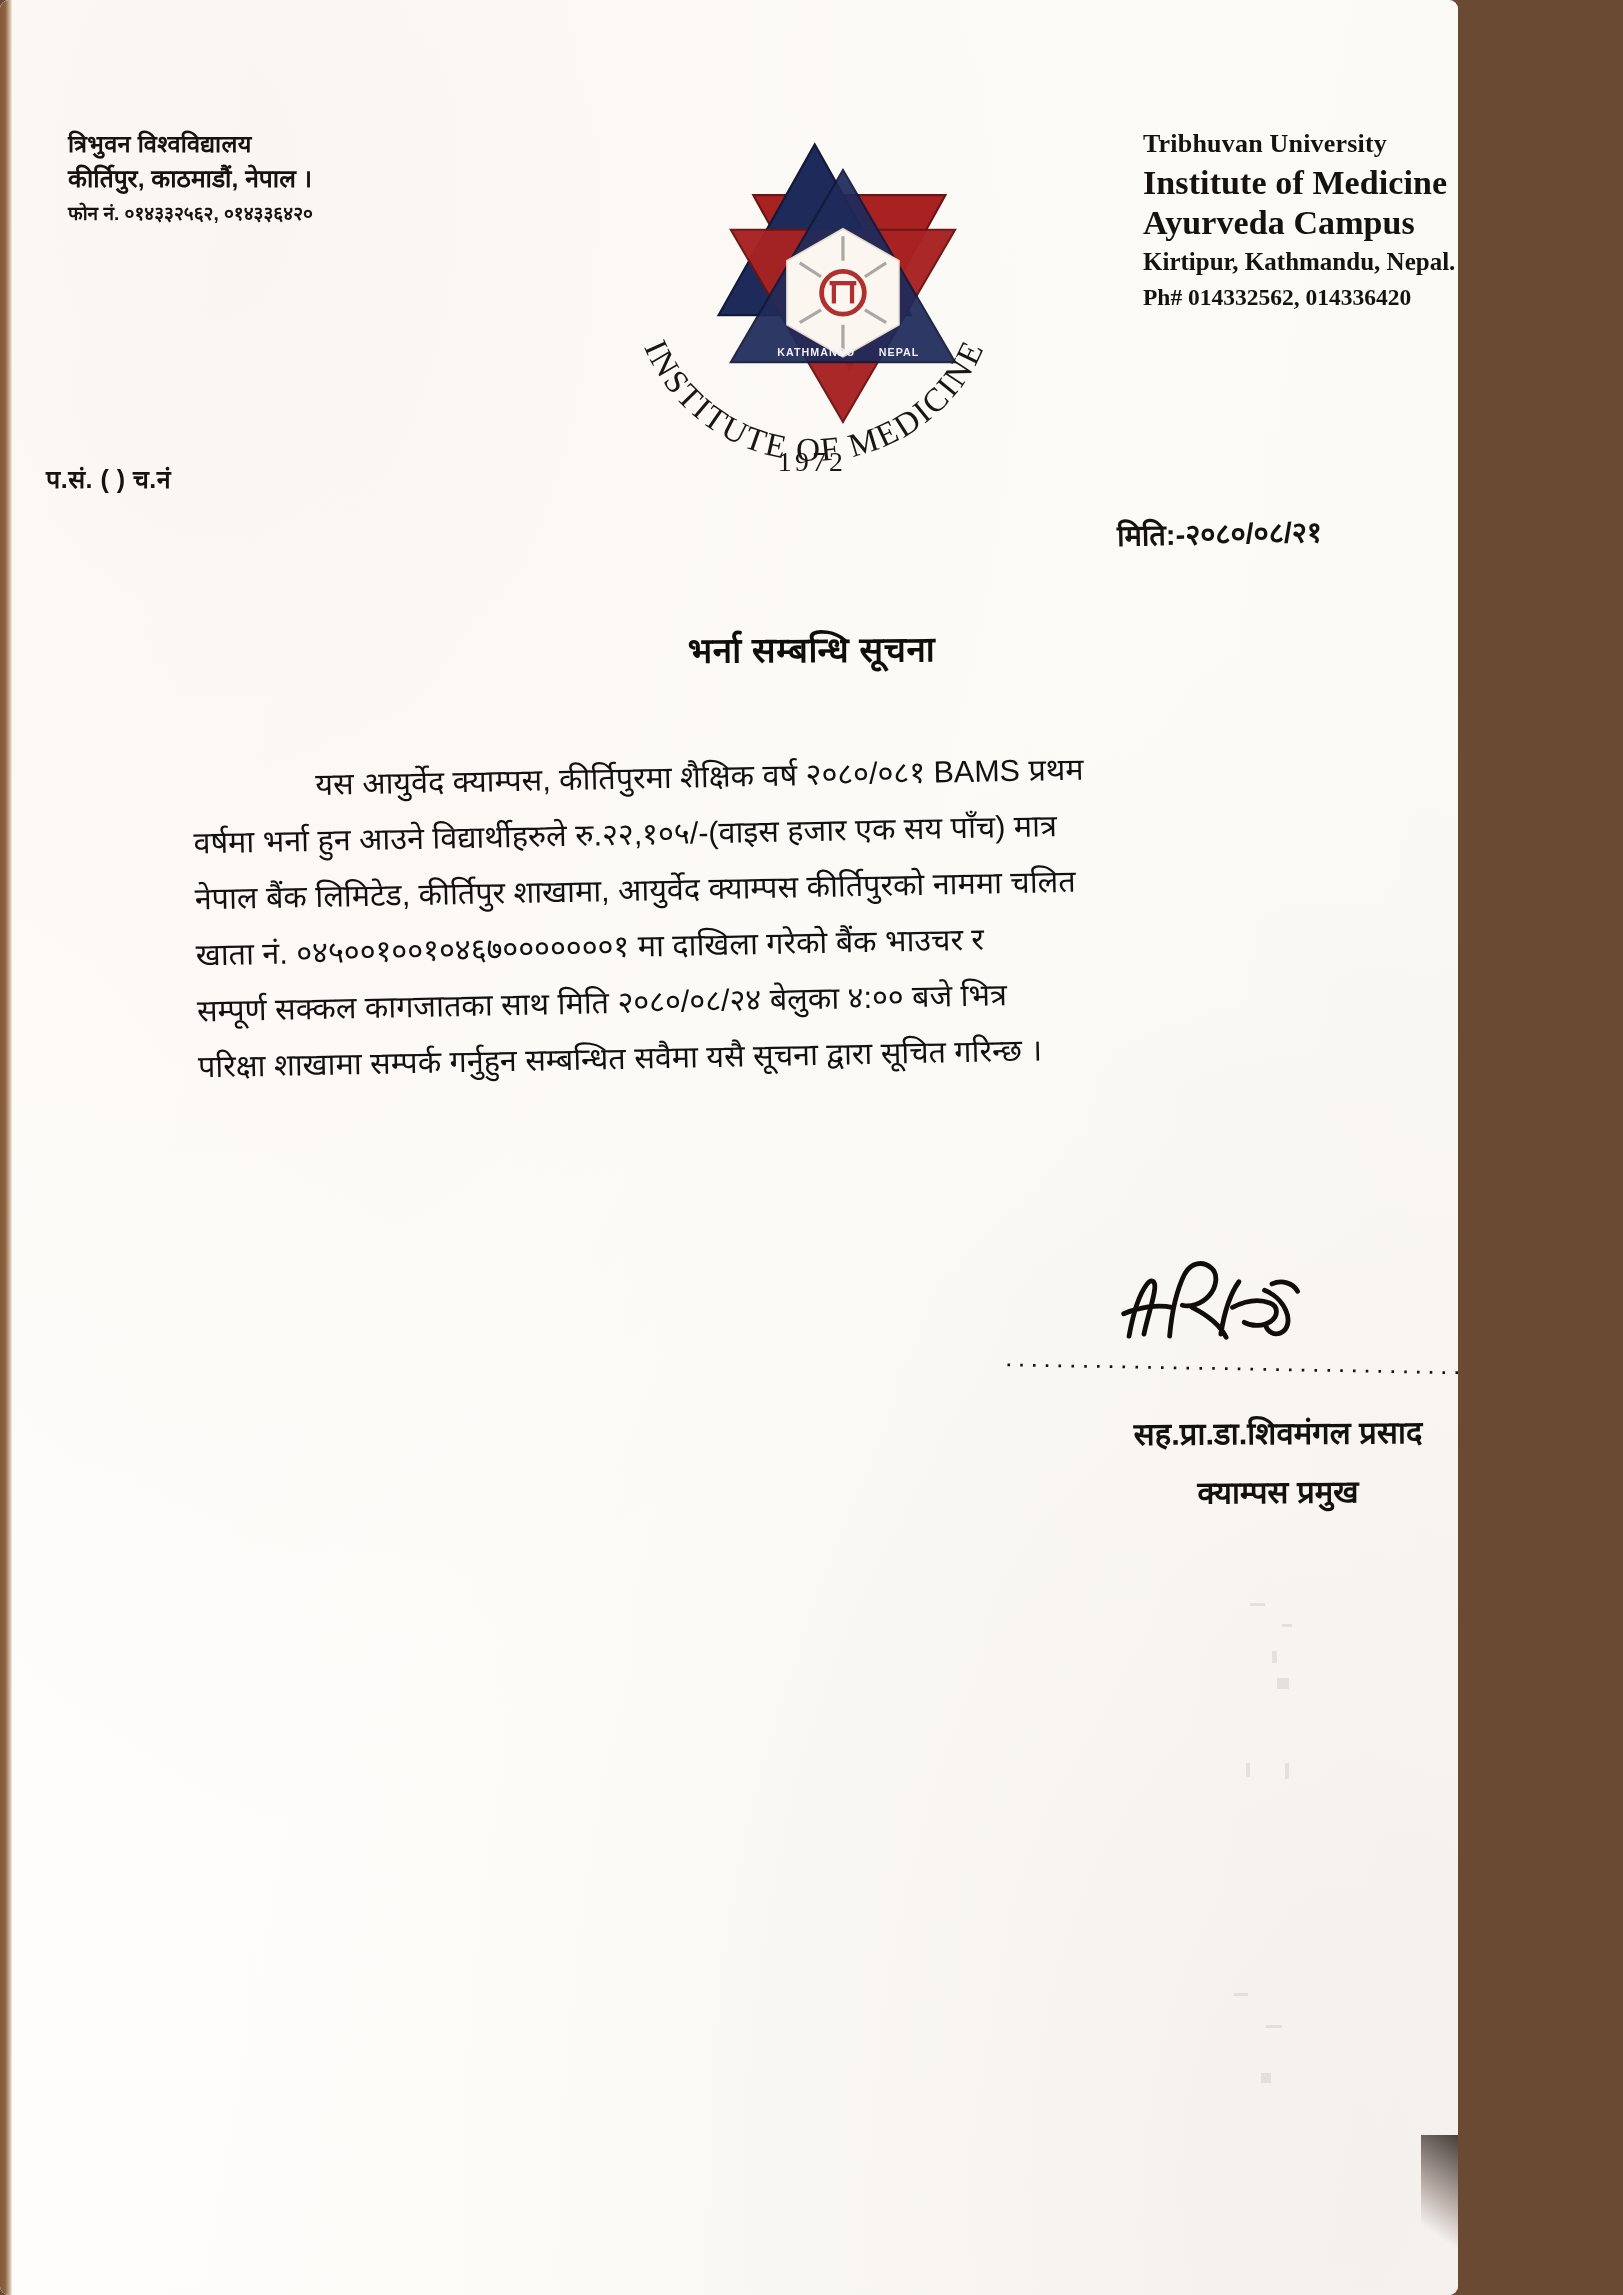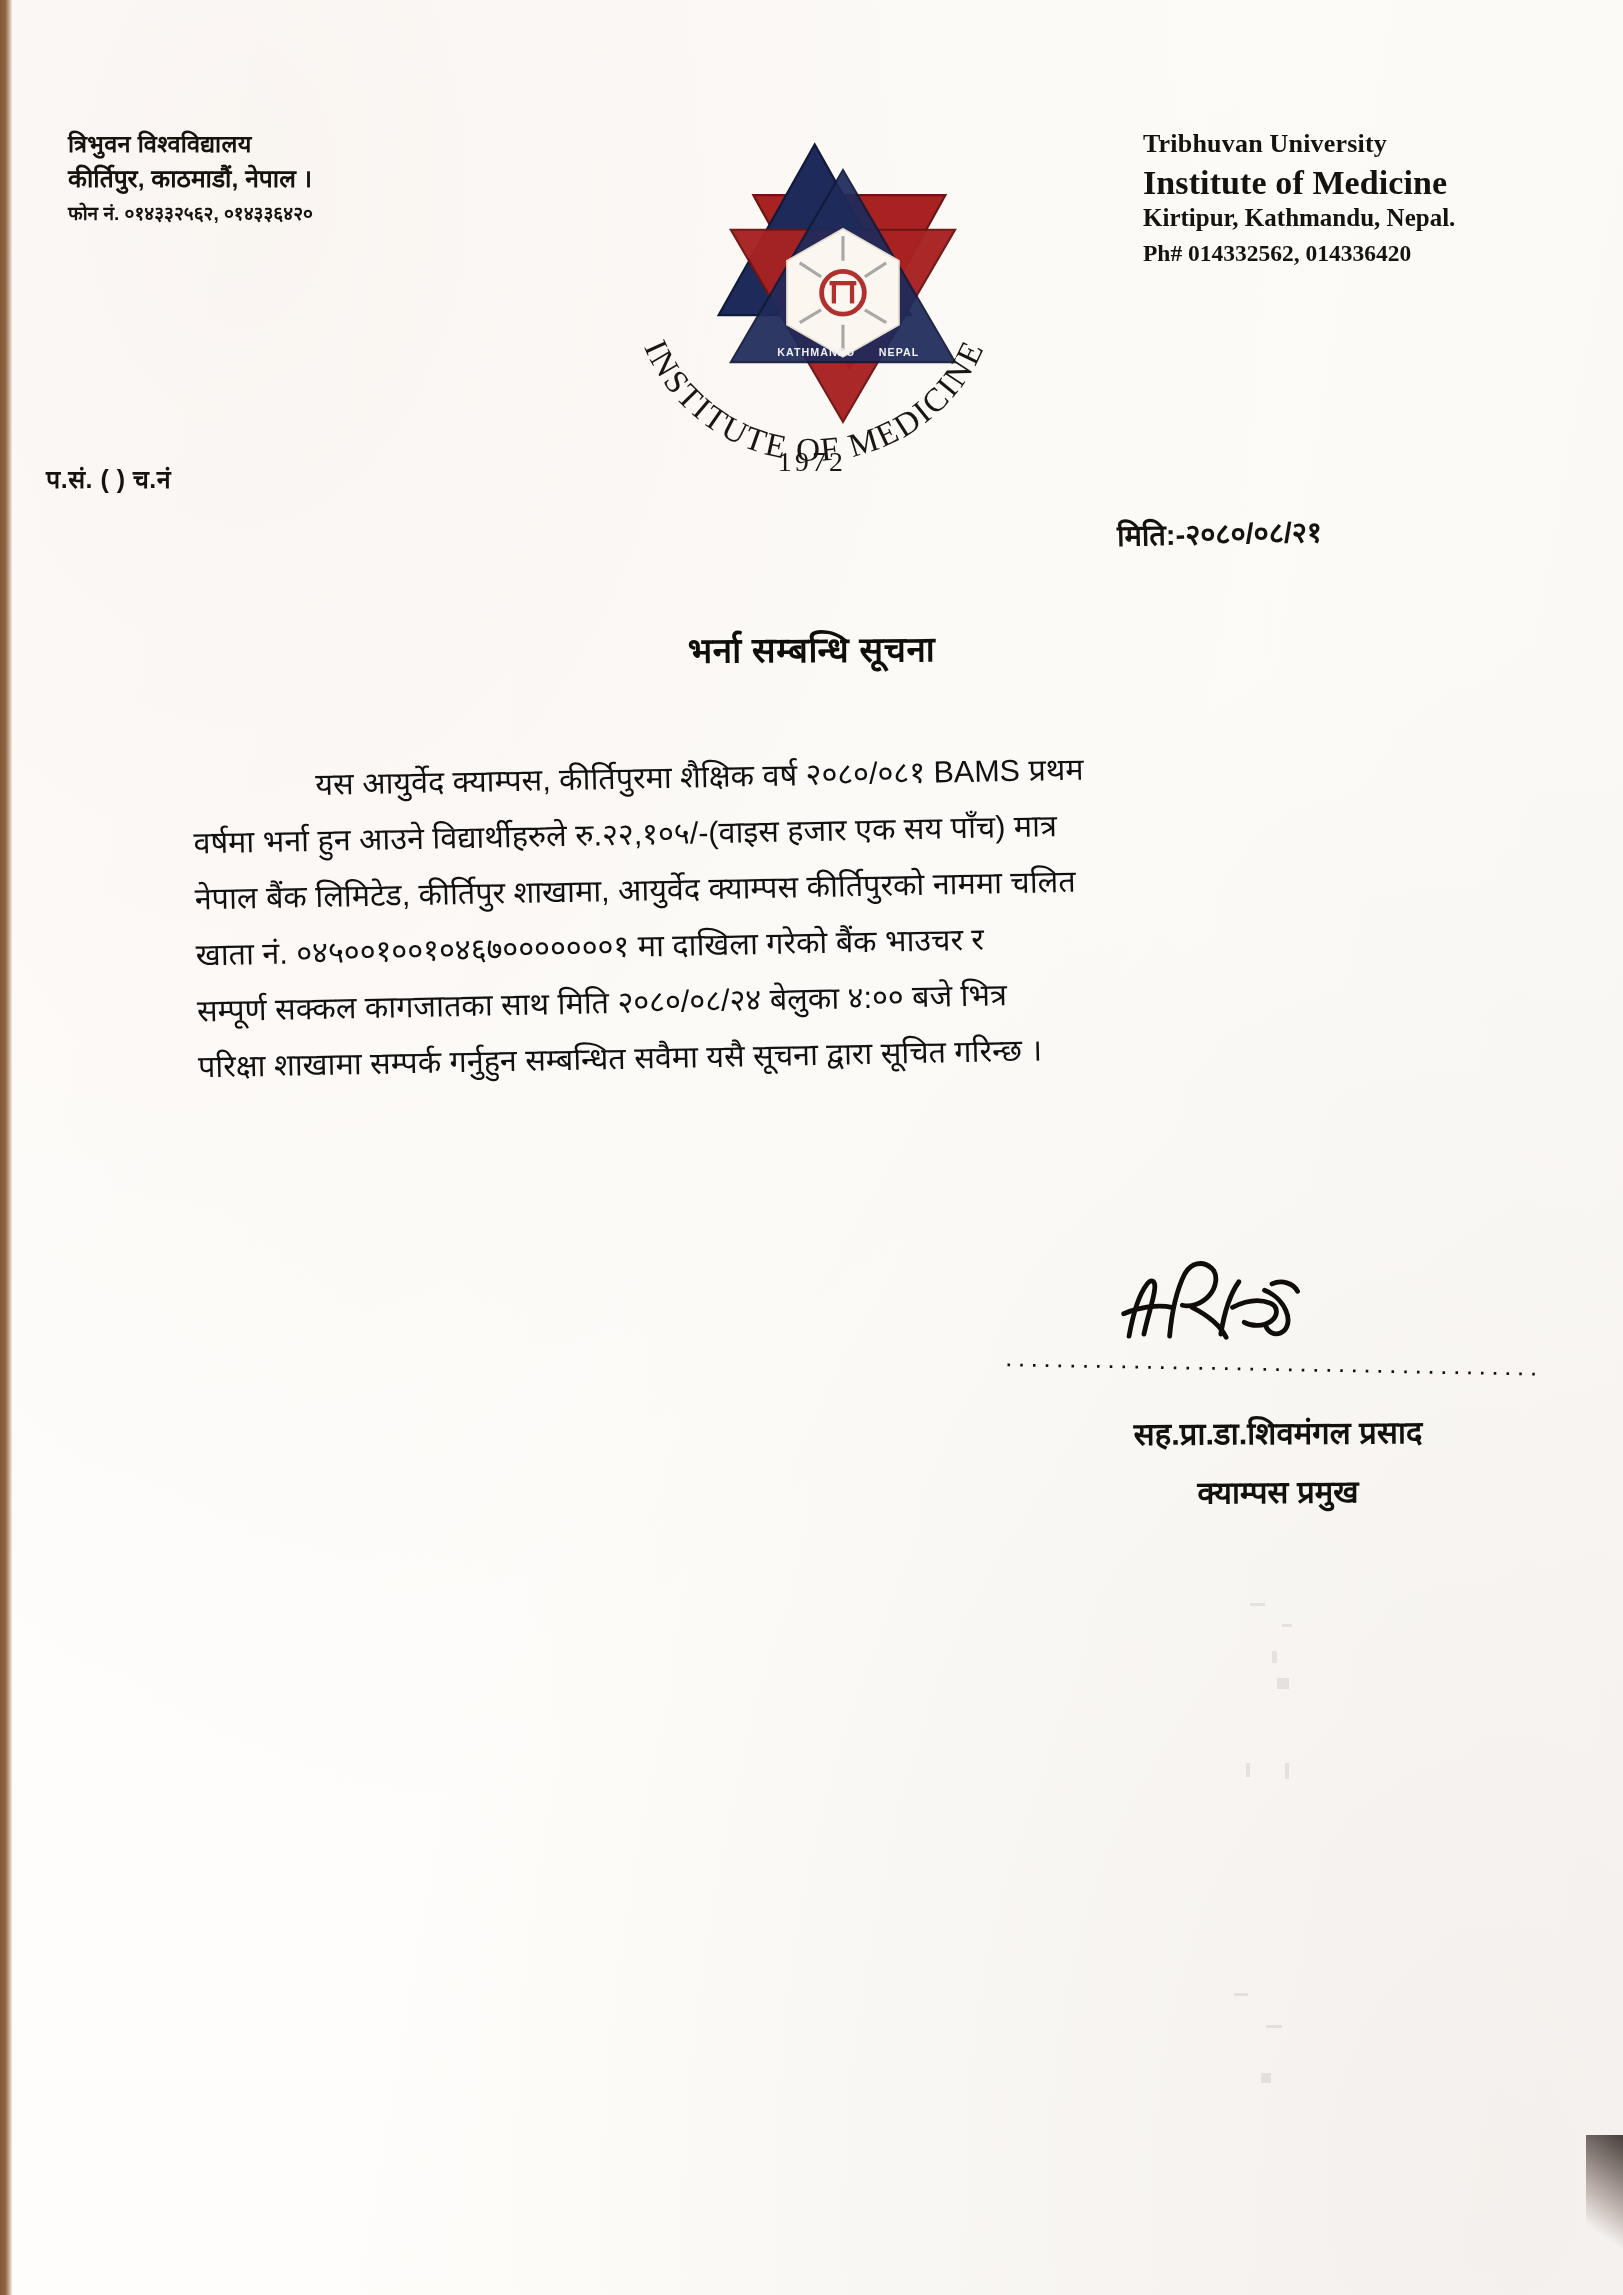--- a/index.html
+++ b/index.html
@@ -6,24 +6,25 @@
     margin: 0;
     padding: 0;
     background: #6b4a33;
   }
   body {
     font-family: "Liberation Serif", "DejaVu Serif", serif;
   }
 
   .page {
     position: relative;
-    width: 1623px;
+    width: 1458px;
     height: 2295px;
     background: #c4b5fd;
     overflow: hidden;
+    border-radius: 9px;
   }
 
   
   .edge-left {
     position: absolute;
     left: 0; top: 0;
     width: 11.8px; height: 2295px;
     background: linear-gradient(90deg, #7a4f2e 0%, #8a5c39 45%, #c9b09a 80%, #f1ece6 100%);
     opacity: .95;
   }
@@ -278,20 +279,21 @@
             <textPath href="#arcpath" startOffset="50%" text-anchor="middle">INSTITUTE OF MEDICINE</textPath>
           </text>
 
           <text x="395" y="712" text-anchor="middle" font-family="Liberation Serif, serif" font-size="52" fill="#1a1713" letter-spacing="6">1972</text>
         </svg>
       </div>
 
       <div class="hdr-right">
         <div class="r1">Tribhuvan University</div>
         <div class="r2">Institute of Medicine</div>
+        <div class="r3">Ayurveda Campus</div>
         <div class="r4">Kirtipur, Kathmandu, Nepal.</div>
         <div class="r5">Ph# 014332562, 014336420</div>
       </div>
     </div>
 
     <div class="refline">प.सं. (          ) च.नं</div>
     <div class="dateline">मिति:-२०८०/०८/२१</div>
 
     <div class="title">भर्ना सम्बन्धि सूचना</div>
 

